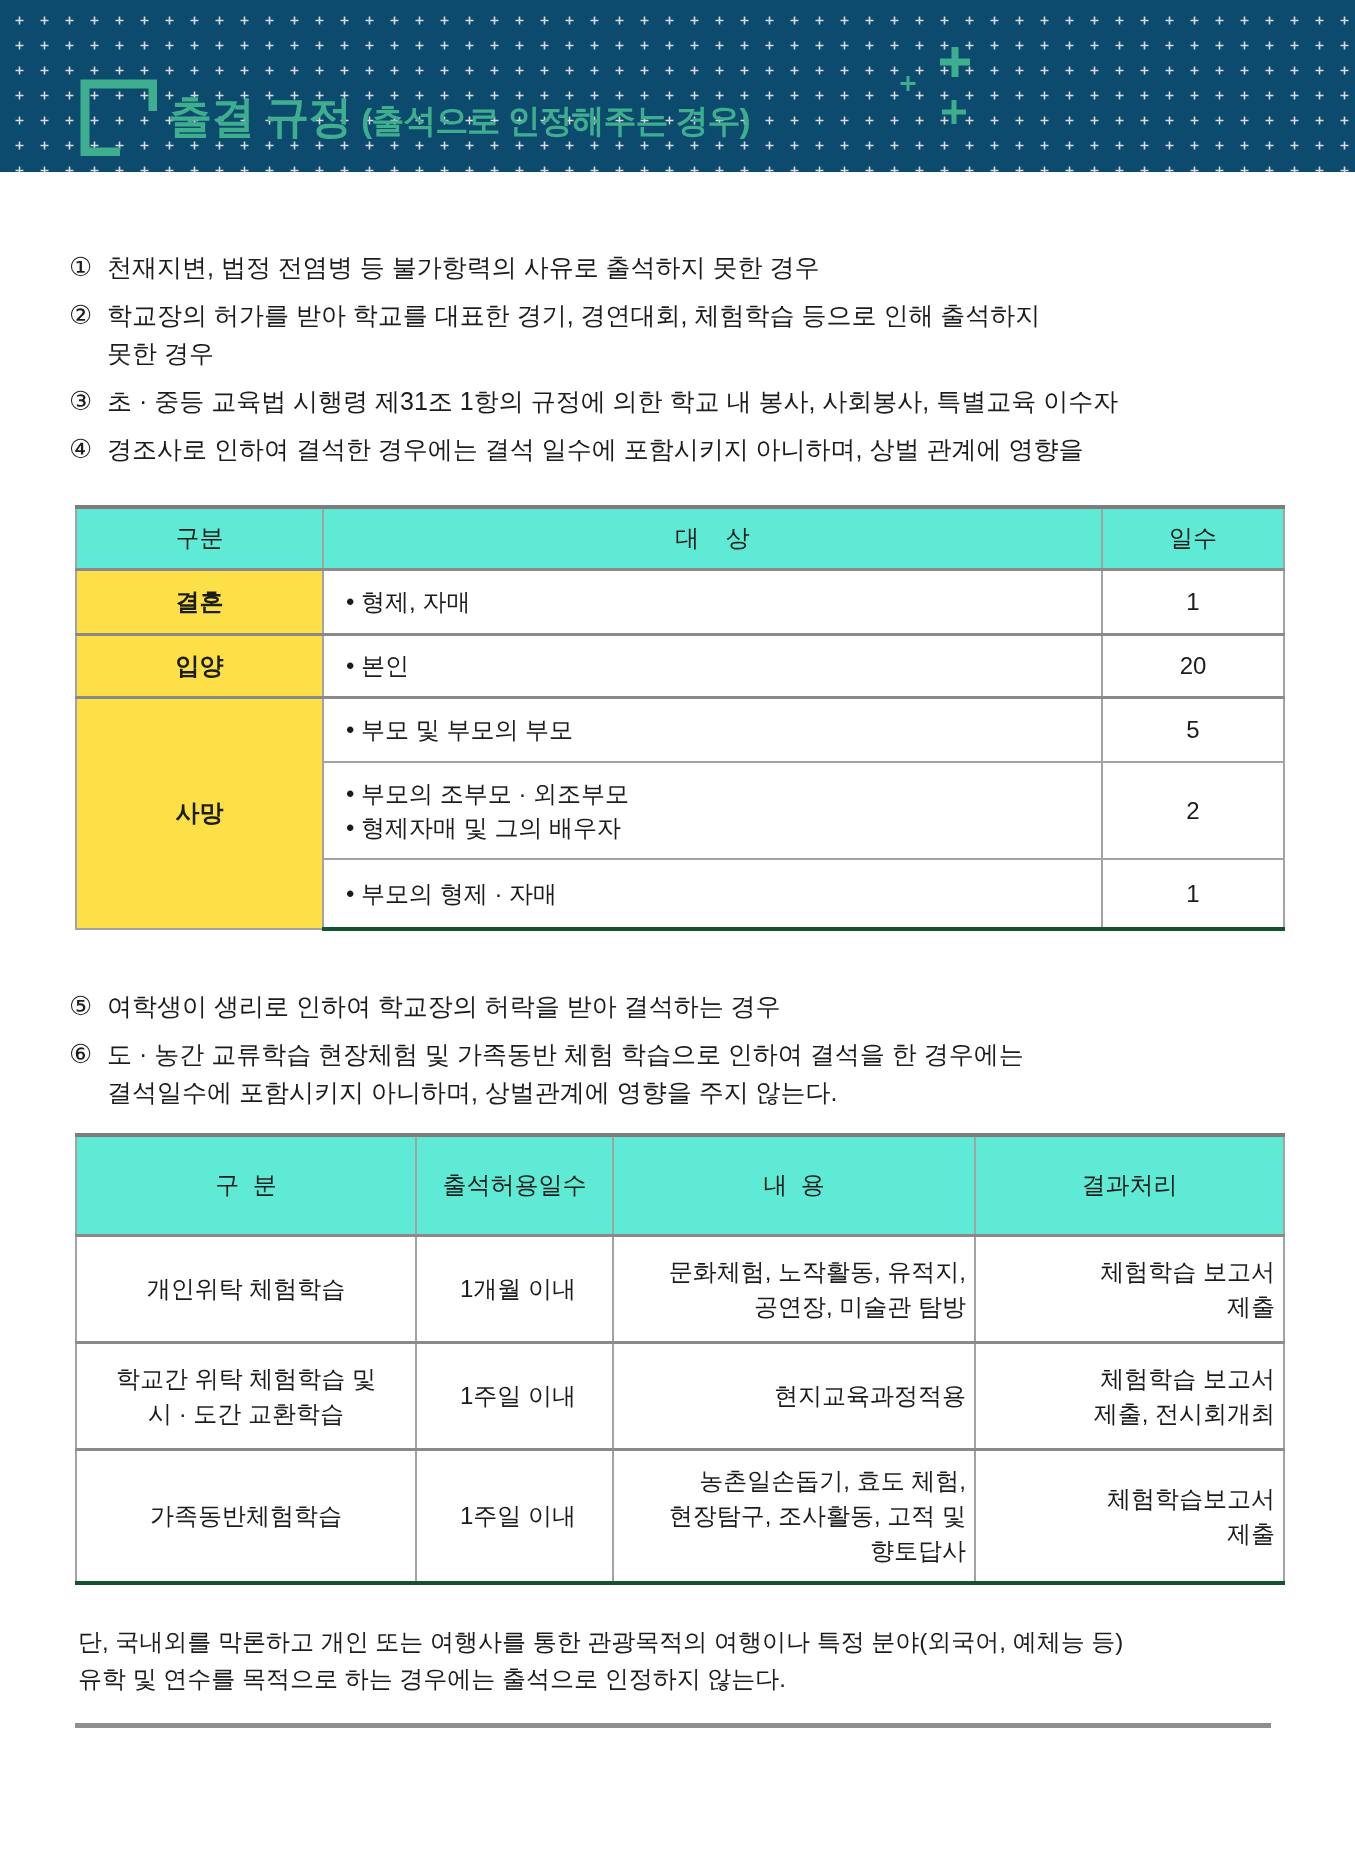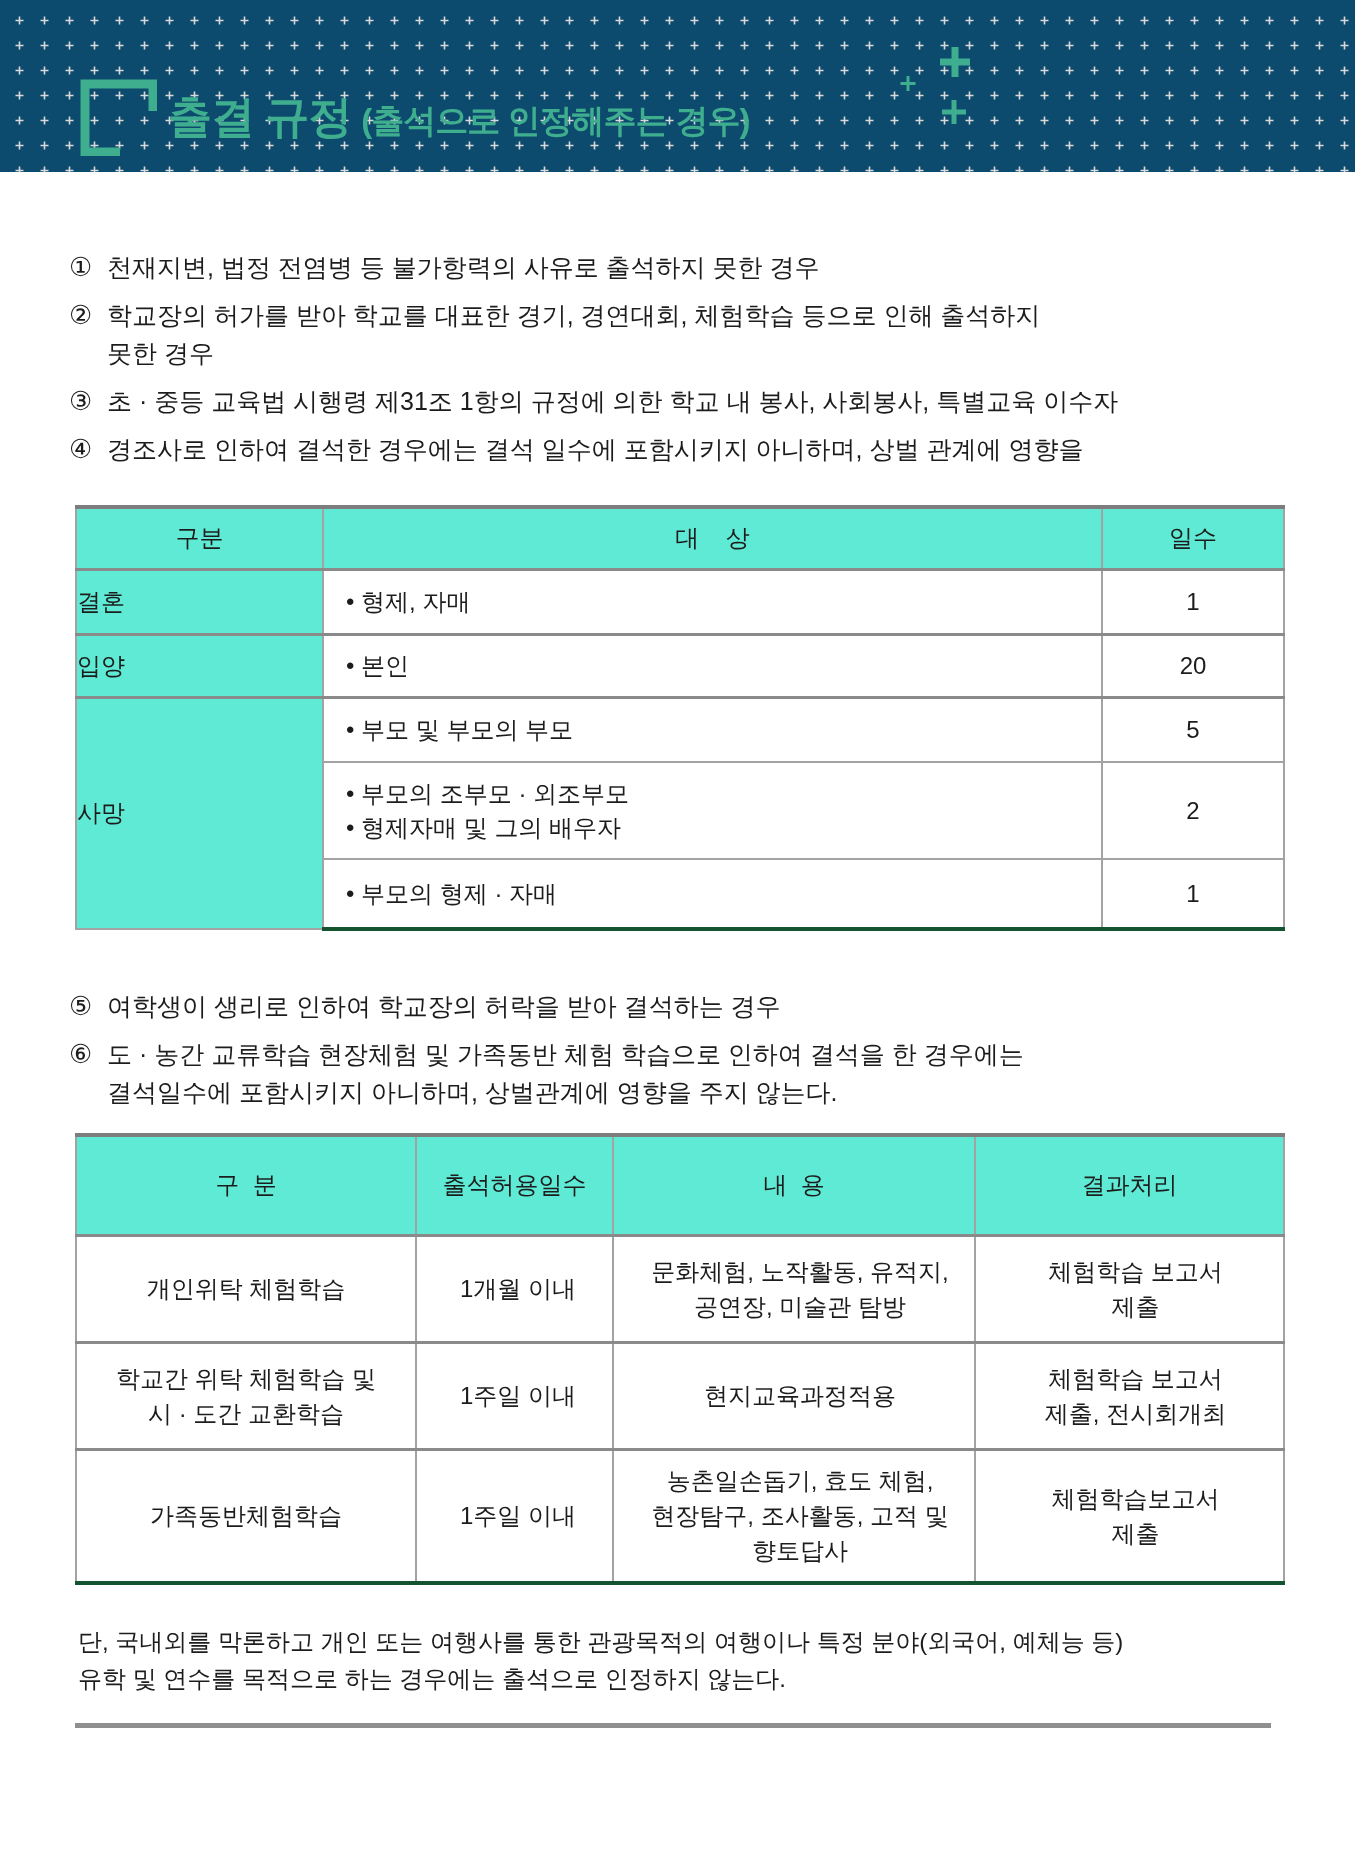--- a/index.html
+++ b/index.html
@@ -29,27 +29,27 @@
   
   table.t{border-collapse:collapse;width:1208px;margin-left:6px;table-layout:fixed;
           font-size:24px;}
   .t th,.t td{border:2px solid #a3a3a3;padding:0;vertical-align:middle;}
   .t th{background:#5eead4;font-weight:400;text-align:center;white-space:pre;}
   .t tr.hrow th{border-top:4px solid #7d7d7d;border-bottom:3px solid #8a8a8a;}
   .t tr.main td{border-top:3px solid #8a8a8a;}
   .t tr.sub td{border-top:2px solid #b3b3b3;}
   .t tr.last td{border-bottom:4px solid #14532d;}
   .t1{margin-top:37px;}
-  .t1 td.cat{background:#5eead4;}
+  .t1 td.cat{background:#fde047;text-align:center;font-weight:bold;}
   .t1 td.tgt{text-align:left;padding-left:22px;line-height:34px;}
   .t1 td.days{text-align:center;}
   .t2{margin-top:22px;}
   .t2 td.cat{text-align:center;line-height:35px;}
   .t2 td.days{text-align:center;padding-left:7px;}
-  .t2 td.cnt,.t2 td.res{text-align:center;padding-left:20px;padding-right:8px;line-height:35px;}
+  .t2 td.cnt,.t2 td.res{text-align:right;padding-left:20px;padding-right:8px;line-height:35px;}
 
   .footnote{margin-top:38px;margin-left:9px;font-size:24px;line-height:37px;}
   .bottom-rule{margin-left:6px;margin-top:26px;width:1196px;height:5px;background:#8f8f8f;}
 </style>
 </head>
 <body>
 
 <div class="page">
 
   <div class="hero">

